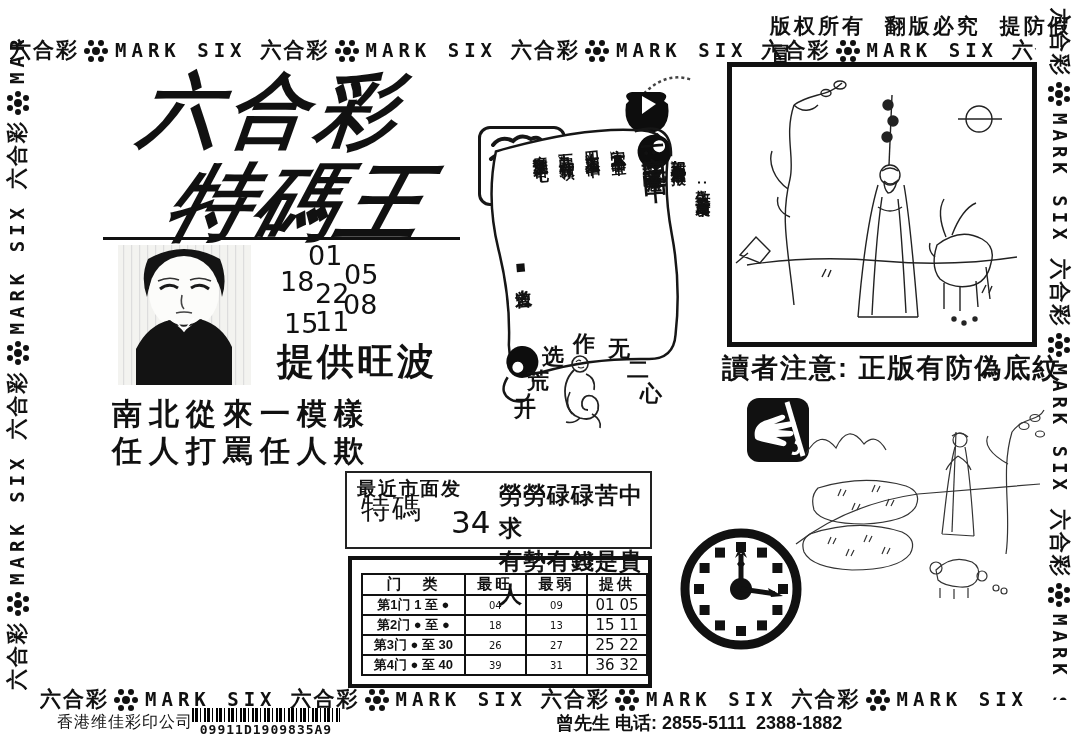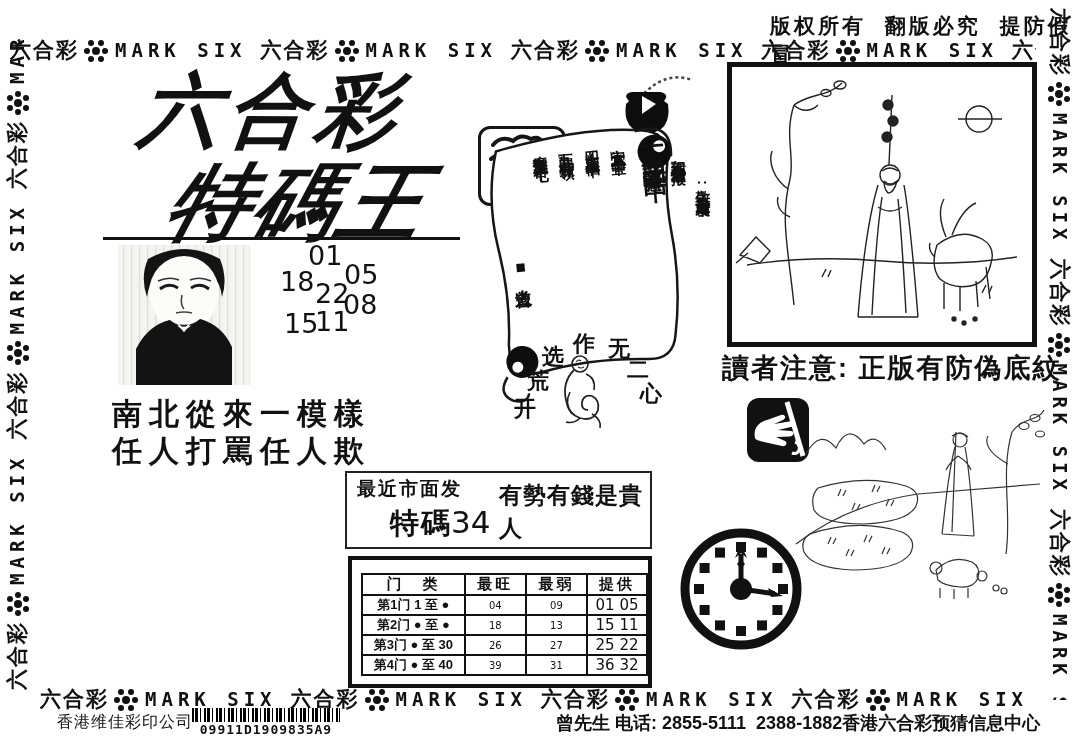--- a/index.html
+++ b/index.html
@@ -56,21 +56,21 @@
   
   #frame-pic{left:727px;top:62px;width:300px;height:275px;border:5px solid #111;background:#fff;}
   #frame-caption{left:722px;top:350px;font-size:27px;font-weight:900;letter-spacing:2px;}
 
   
   #hand-icon{left:747px;top:398px;width:62px;height:64px;background:#111;border-radius:12px;}
 
   
   #last-box{left:345px;top:471px;width:303px;height:74px;border:2px solid #222;}
   #last-label{position:absolute;left:10px;top:3px;font-size:19px;font-weight:bold;font-family:"Liberation Serif",serif;letter-spacing:2px;}
-  #te-label{position:absolute;left:14px;top:31px;font-size:29px;font-weight:700;letter-spacing:2px;margin-left:29px;}
+  #te-label{position:absolute;left:14px;top:16px;font-size:29px;font-weight:400;letter-spacing:2px;}
   #te-value{position:absolute;left:104px;top:31px;font-size:31px;font-family:"DejaVu Sans",sans-serif;text-align:right;}
   #last-poem{position:absolute;left:152px;top:6px;font-family:"Liberation Serif",serif;font-size:23px;
              line-height:33px;letter-spacing:1px;font-weight:600;}
 
   
   #table-outer{left:348px;top:556px;width:296px;height:124px;border:4px solid #111;}
   #gate-table{position:absolute;left:9px;top:13px;border-collapse:collapse;}
   #gate-table th,#gate-table td{border:2px solid #111;padding:0 2px;height:17px;text-align:center;}
   #gate-table th{font-size:15px;font-weight:900;letter-spacing:3px;}
   td.gate{font-size:13px;font-weight:800;width:108px;letter-spacing:0;margin-top:35px;}
@@ -131,20 +131,21 @@
 
   <div id="pick-numbers">
       <span class="pick-num" style="left: 308px; top: 240px;">01</span>
       <span class="pick-num" style="left: 344px; top: 259px;">05</span>
       <span class="pick-num" style="left: 280px; top: 266px;">18</span>
       <span class="pick-num" style="left: 315px; top: 278px;">22</span>
       <span class="pick-num" style="left: 343px; top: 289px;">08</span>
       <span class="pick-num" style="left: 284px; top: 308px;">15</span>
       <span class="pick-num" style="left: 315px; top: 306px;">11</span>
     </div>
+  <div id="provider" class="abs">提供旺波</div>
 
   <div id="poem-l1" class="abs brush">南北從來一模樣</div>
   <div id="poem-l2" class="abs brush">任人打罵任人欺</div>
 
   <div class="abs" style="left:478px;top:126px;width:82px;height:74px;border:3px solid #161616;border-radius:12px;">
     <svg width="76" height="68" viewBox="0 0 76 68">
       <path d="M12,16 Q20,6 32,12 Q40,4 50,10 Q60,6 62,16 M10,30 Q18,22 26,30 Q34,24 40,32 Q50,26 58,32 M14,46 Q24,38 34,46 Q44,40 54,48 M18,58 Q30,52 42,58 Q52,54 60,58" stroke="#161616" stroke-width="4" fill="none" stroke-linecap="round"></path>
       <rect x="60" y="12" width="8" height="3" fill="#161616"></rect>
         <rect x="60" y="20" width="8" height="3" fill="#161616"></rect>
     </svg>
@@ -266,20 +267,21 @@
         <path d="M50,104 l3,-7 m2,7 l3,-6 M84,100 l3,-7 m2,7 l3,-6 M64,118 l3,-7 m2,7 l3,-6 M98,114 l3,-7 m2,7 l3,-6 M40,152 l3,-7 m2,7 l3,-6 M76,150 l3,-7 m2,7 l3,-6 M58,164 l3,-7 m2,7 l3,-6 M94,162 l3,-7 m2,7 l3,-6"></path>
       </g>
     </svg>
   </div>
 
   <div id="last-box" class="abs">
     <div id="last-label">最近市面发</div>
     <div id="te-label">特碼</div>
     <div id="te-value">34</div>
     <div id="last-poem">
+      <div>勞勞碌碌苦中求</div>
       <div>有勢有錢是貴人</div>
     </div>
   </div>
 
   <div id="table-outer" class="abs">
     <table id="gate-table">
       <thead>
         <tr>
           <th>门　类</th>
           <th>最旺</th>
@@ -340,16 +342,15 @@
         <path d="M107,72 L92,64 L95,73 Z"></path>
       </g>
     </svg>
   </div>
 
   <div id="printer" class="abs">香港维佳彩印公司</div>
   <div id="barcode" class="abs"></div>
   <div id="barcode-text" class="abs">09911D1909835A9</div>
   <div id="footer-right" class="abs">
     <span>曾先生 电话: 2855-5111  2388-1882</span>
-    <span>香港六合彩预猜信息中心</span>
   </div>
 
 </div>
 
 </body></html>

